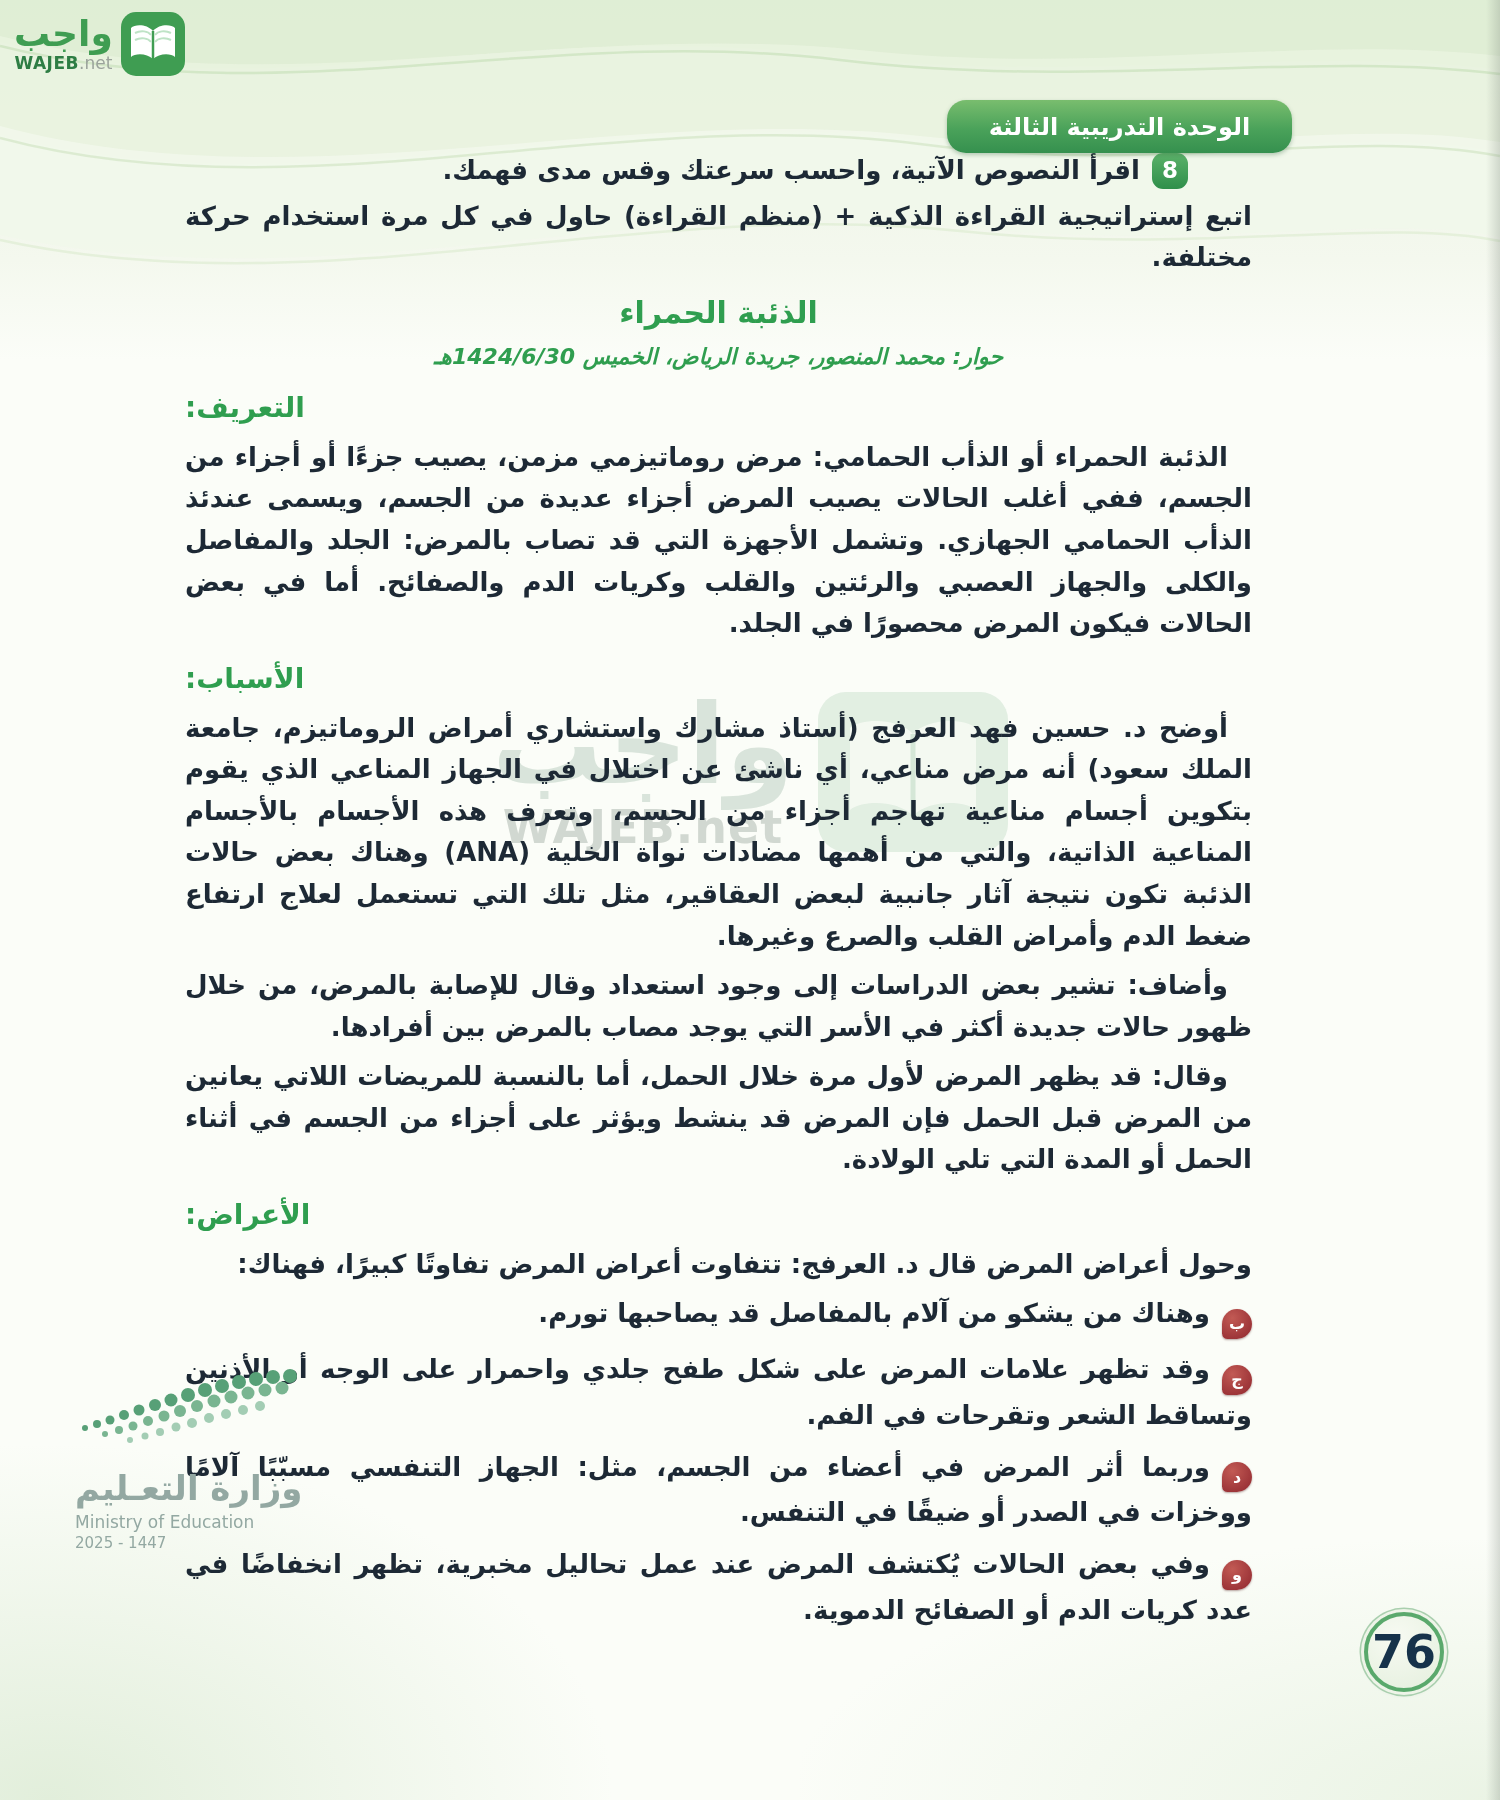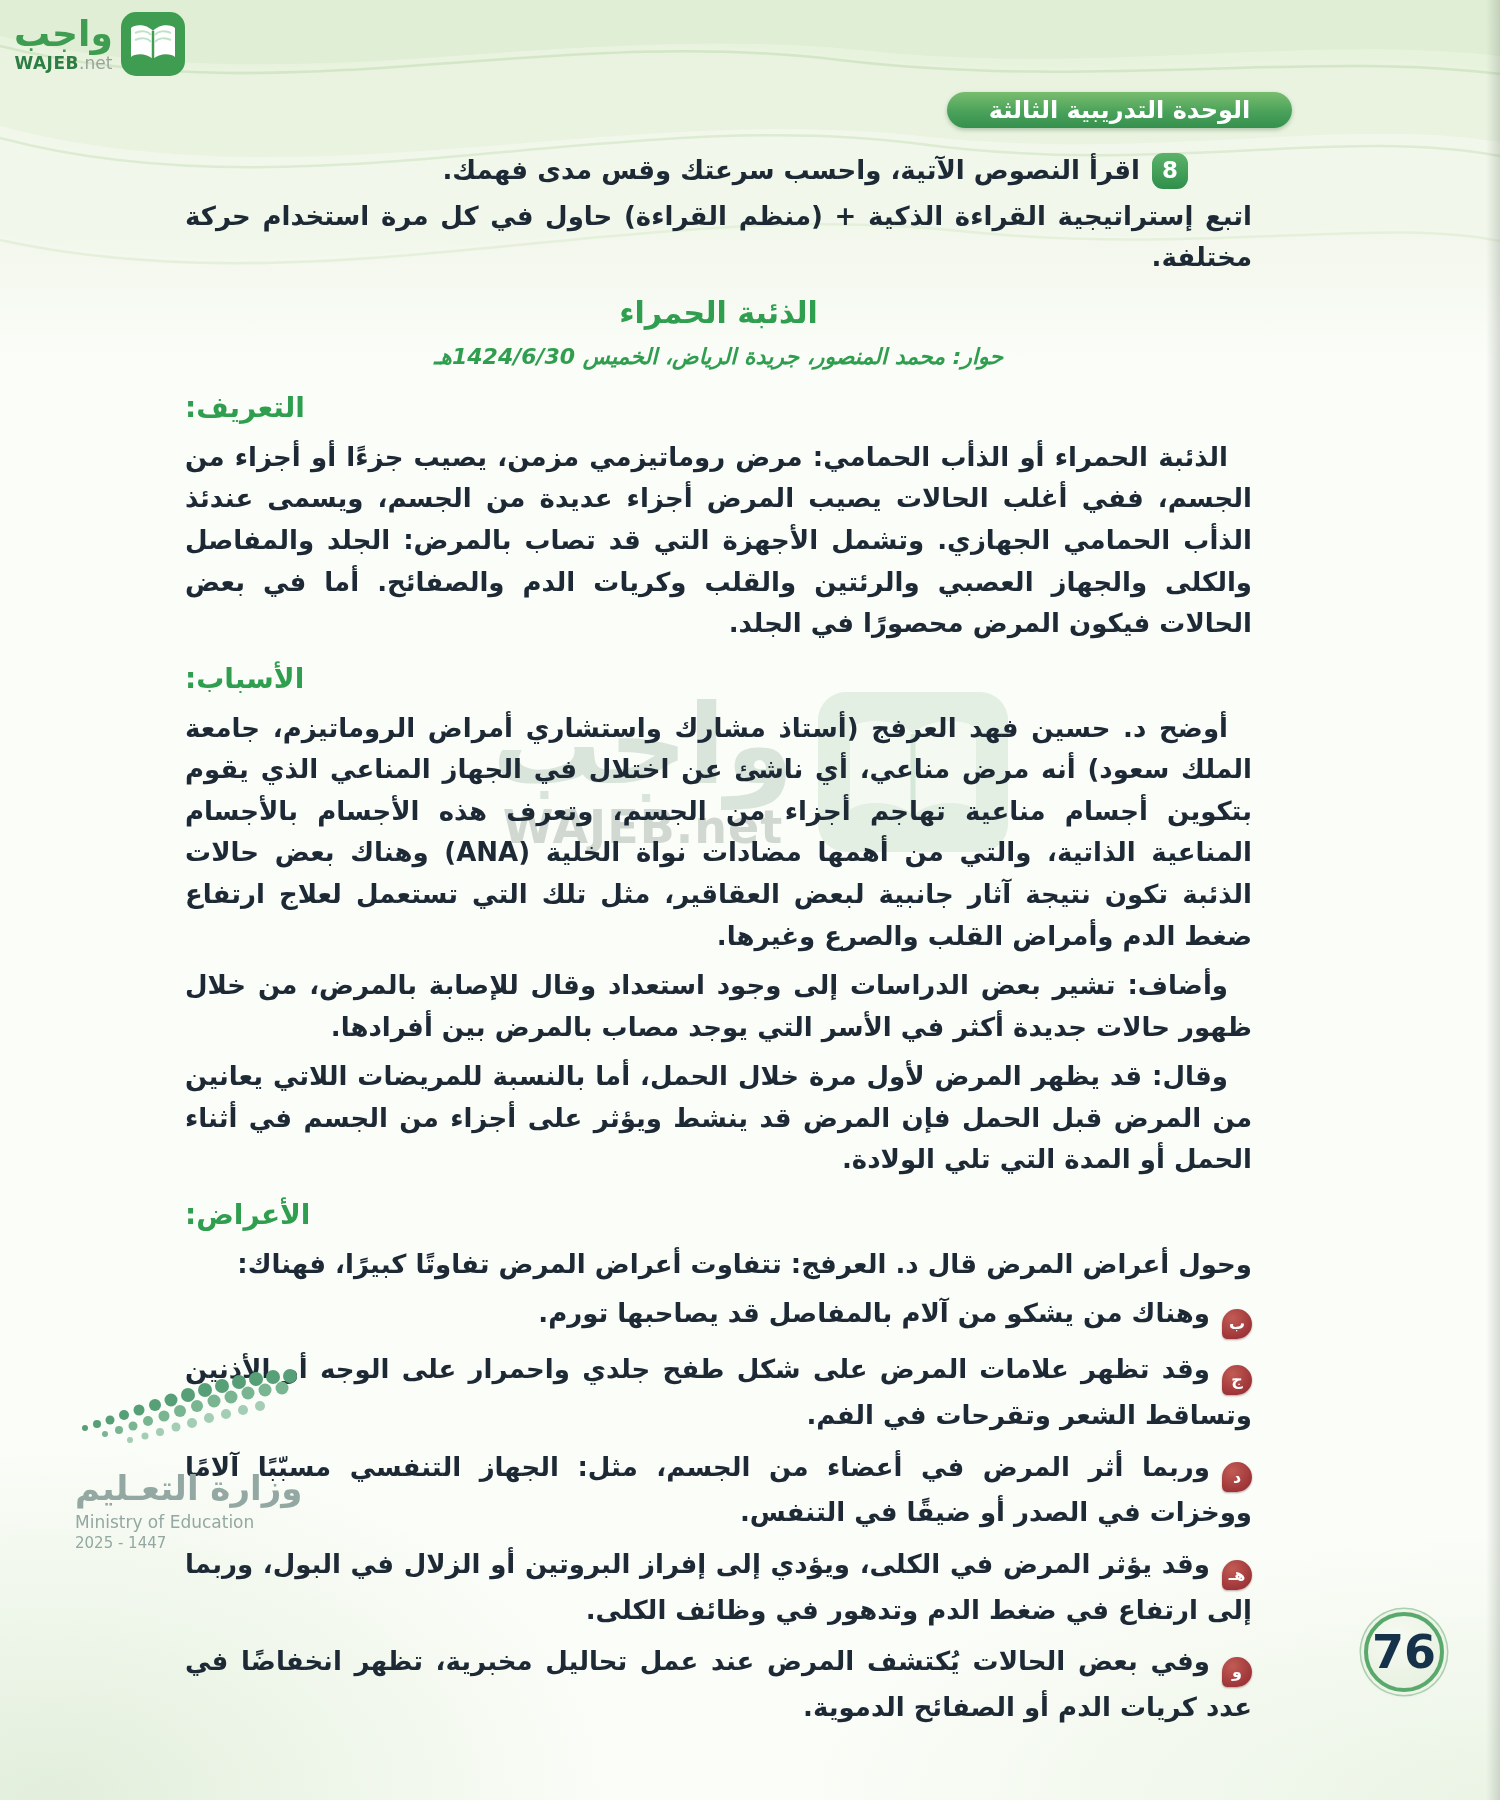--- a/index.html
+++ b/index.html
@@ -19,21 +19,21 @@
   
   .wajeb-logo{position:absolute;top:12px;left:14px;z-index:3;display:flex;flex-direction:row-reverse;
     align-items:flex-start;gap:8px;direction:ltr;}
   .wajeb-book{width:64px;height:64px;}
   .wajeb-text{text-align:center;padding-top:4px;}
   .wajeb-ar{font-size:36px;font-weight:700;color:#3f9d52;line-height:1;}
   .wajeb-site{font-size:17px;direction:ltr;color:#9aa39b;line-height:1.3;}
   .wajeb-site b{color:#2e7d44;font-weight:700;letter-spacing:.5px;}
   
   .unit-banner{
-    position:absolute;top:92px;right:208px;width:345px;height:36px;z-index:3;
+    position:absolute;top:100px;right:208px;width:345px;height:53px;z-index:3;
     background:linear-gradient(180deg,#79bd6e 0%, #4aa25a 55%, #35904e 100%);
     border-radius:19px;display:flex;align-items:center;justify-content:center;
     color:#ffffff;font-size:24px;font-weight:700;
     box-shadow:0 2px 4px rgba(60,110,70,.35);
   }
   
   .content{position:absolute;top:150px;right:248px;width:1067px;z-index:2;
     color:#1d2935;font-size:26px;font-weight:700;text-align:justify;line-height:1.6;}
   .ex-line1{display:flex;align-items:center;gap:12px;padding-right:64px;margin-bottom:4px;}
   .num-badge{flex:0 0 auto;width:36px;height:36px;border-radius:11px;
@@ -133,21 +133,20 @@
     <p class="body indent">أوضح د. حسين فهد العرفج (أستاذ مشارك واستشاري أمراض الروماتيزم، جامعة الملك سعود) أنه مرض مناعي، أي ناشئ عن اختلال في الجهاز المناعي الذي يقوم بتكوين أجسام مناعية تهاجم أجزاء من الجسم، وتعرف هذه الأجسام بالأجسام المناعية الذاتية، والتي من أهمها مضادات نواة الخلية (ANA) وهناك بعض حالات الذئبة تكون نتيجة آثار جانبية لبعض العقاقير، مثل تلك التي تستعمل لعلاج ارتفاع ضغط الدم وأمراض القلب والصرع وغيرها.</p>
     <p class="body indent">وأضاف: تشير بعض الدراسات إلى وجود استعداد وقال للإصابة بالمرض، من خلال ظهور حالات جديدة أكثر في الأسر التي يوجد مصاب بالمرض بين أفرادها.</p>
     <p class="body indent">وقال: قد يظهر المرض لأول مرة خلال الحمل، أما بالنسبة للمريضات اللاتي يعانين من المرض قبل الحمل فإن المرض قد ينشط ويؤثر على أجزاء من الجسم في أثناء الحمل أو المدة التي تلي الولادة.</p>
 
     <h3 class="sec">الأعراض:</h3>
     <p class="body">وحول أعراض المرض قال د. العرفج: تتفاوت أعراض المرض تفاوتًا كبيرًا، فهناك:</p>
 
     <p class="symptom"><span class="sym-badge">ب</span><span>وهناك من يشكو من آلام بالمفاصل قد يصاحبها تورم.</span></p>
     <p class="symptom"><span class="sym-badge">ج</span><span>وقد تظهر علامات المرض على شكل طفح جلدي واحمرار على الوجه أو الأذنين وتساقط الشعر وتقرحات في الفم.</span></p>
     <p class="symptom"><span class="sym-badge">د</span><span>وربما أثر المرض في أعضاء من الجسم، مثل: الجهاز التنفسي مسبّبًا آلامًا ووخزات في الصدر أو ضيقًا في التنفس.</span></p>
-    <p class="symptom"><span class="sym-badge">هـ</span><span>وقد يؤثر المرض في الكلى، ويؤدي إلى إفراز البروتين أو الزلال في البول، وربما إلى ارتفاع في ضغط الدم وتدهور في وظائف الكلى.</span></p>
     <p class="symptom"><span class="sym-badge">و</span><span>وفي بعض الحالات يُكتشف المرض عند عمل تحاليل مخبرية، تظهر انخفاضًا في عدد كريات الدم أو الصفائح الدموية.</span></p>
   </div>
 
   <div class="watermark">
     <div class="wm-book">
       <svg viewBox="0 0 190 160" width="190" height="160">
         <rect width="190" height="160" rx="28" fill="#9fc9a8" opacity="0.55"></rect>
         <path d="M95 42 C80 26, 44 26, 32 36 L32 118 C44 108, 80 108, 95 124 C110 108, 146 108, 158 118 L158 36 C146 26, 110 26, 95 42 Z" fill="#f2f7ee" opacity="0.9"></path>
         <path d="M95 42 L95 124" stroke="#9fc9a8" stroke-width="5" opacity="0.8"></path>
       </svg>

